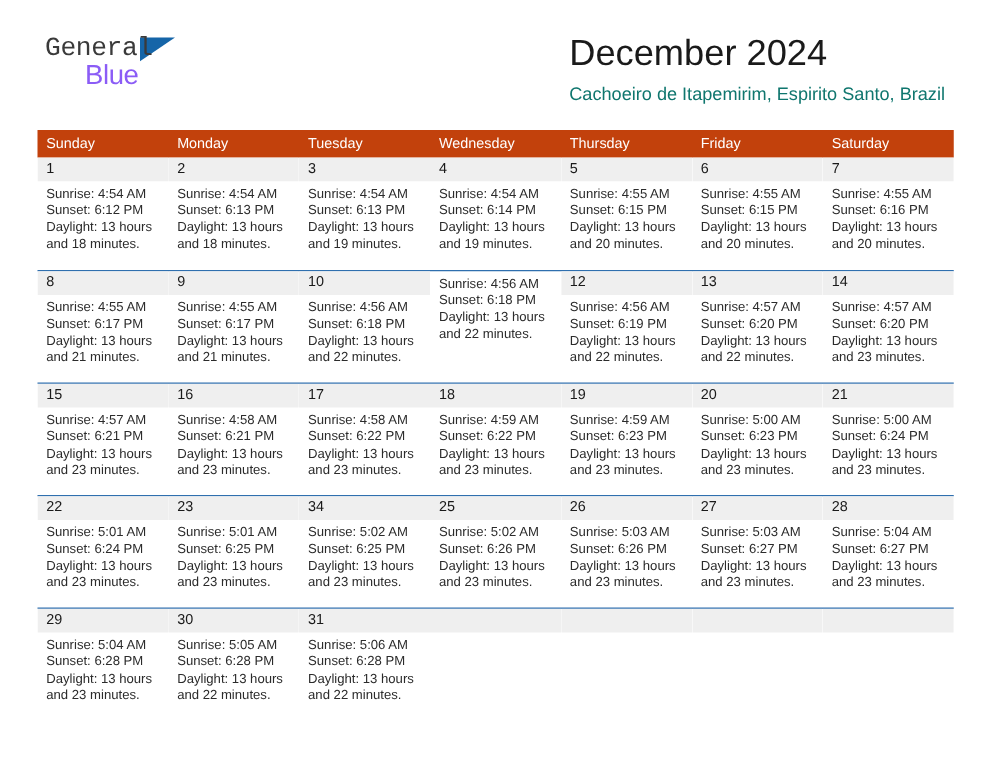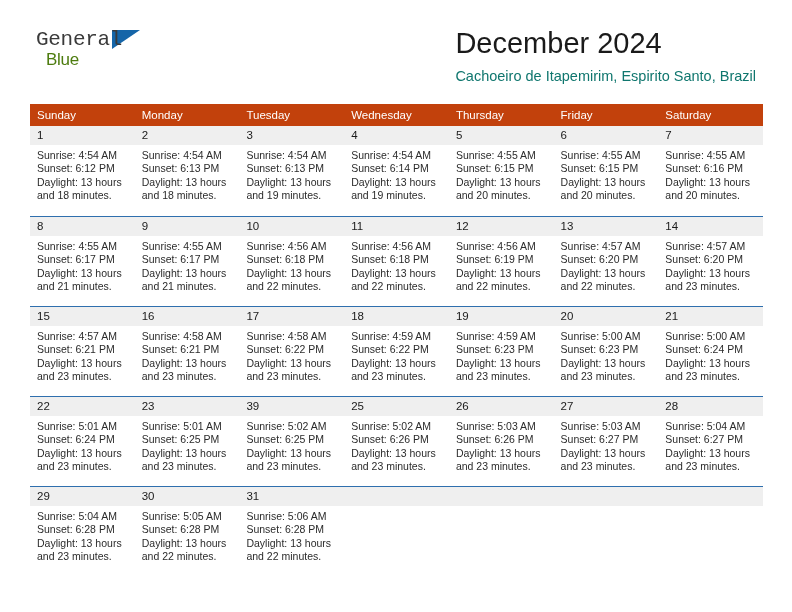--- a/index.html
+++ b/index.html
@@ -41,26 +41,26 @@
     font-size: 21px;
     letter-spacing: -0.3px;
     color: #3a3a3a;
     line-height: 22px;
     display: block;
     position: relative;
     z-index: 2;
     font-family: Liberation Mono, monospace;
   }
   .logo-blue {
-    font-size: 17px;
+    font-size: 22px;
     letter-spacing: -0.3px;
-    color: #4d7c0f;
+    color: #8b5cf6;
     line-height: 21px;
     display: block;
-    margin-left: 10px;
+    margin-left: 32px;
     margin-top: -2px;
   }
   .logo-triangle {
     position: absolute;
     left: 76px;
     top: 1px;
     width: 0;
     height: 0;
     border-left: 28px solid #1565a8;
     border-bottom: 19px solid transparent;
@@ -264,21 +264,20 @@
           </div>
           <div class="day-cell">
             <div class="day-number">10</div>
             <div class="day-body">
               <div>Sunrise: 4:56 AM</div>
               <div>Sunset: 6:18 PM</div>
               <div class="daylight-line">Daylight: 13 hours and 22 minutes.</div>
             </div>
           </div>
           <div class="day-cell">
-            <div class="day-number">11</div>
             <div class="day-body">
               <div>Sunrise: 4:56 AM</div>
               <div>Sunset: 6:18 PM</div>
               <div class="daylight-line">Daylight: 13 hours and 22 minutes.</div>
             </div>
           </div>
           <div class="day-cell">
             <div class="day-number">12</div>
             <div class="day-body">
               <div>Sunrise: 4:56 AM</div>
@@ -372,21 +371,21 @@
           </div>
           <div class="day-cell">
             <div class="day-number">23</div>
             <div class="day-body">
               <div>Sunrise: 5:01 AM</div>
               <div>Sunset: 6:25 PM</div>
               <div class="daylight-line">Daylight: 13 hours and 23 minutes.</div>
             </div>
           </div>
           <div class="day-cell">
-            <div class="day-number">39</div>
+            <div class="day-number">34</div>
             <div class="day-body">
               <div>Sunrise: 5:02 AM</div>
               <div>Sunset: 6:25 PM</div>
               <div class="daylight-line">Daylight: 13 hours and 23 minutes.</div>
             </div>
           </div>
           <div class="day-cell">
             <div class="day-number">25</div>
             <div class="day-body">
               <div>Sunrise: 5:02 AM</div>

